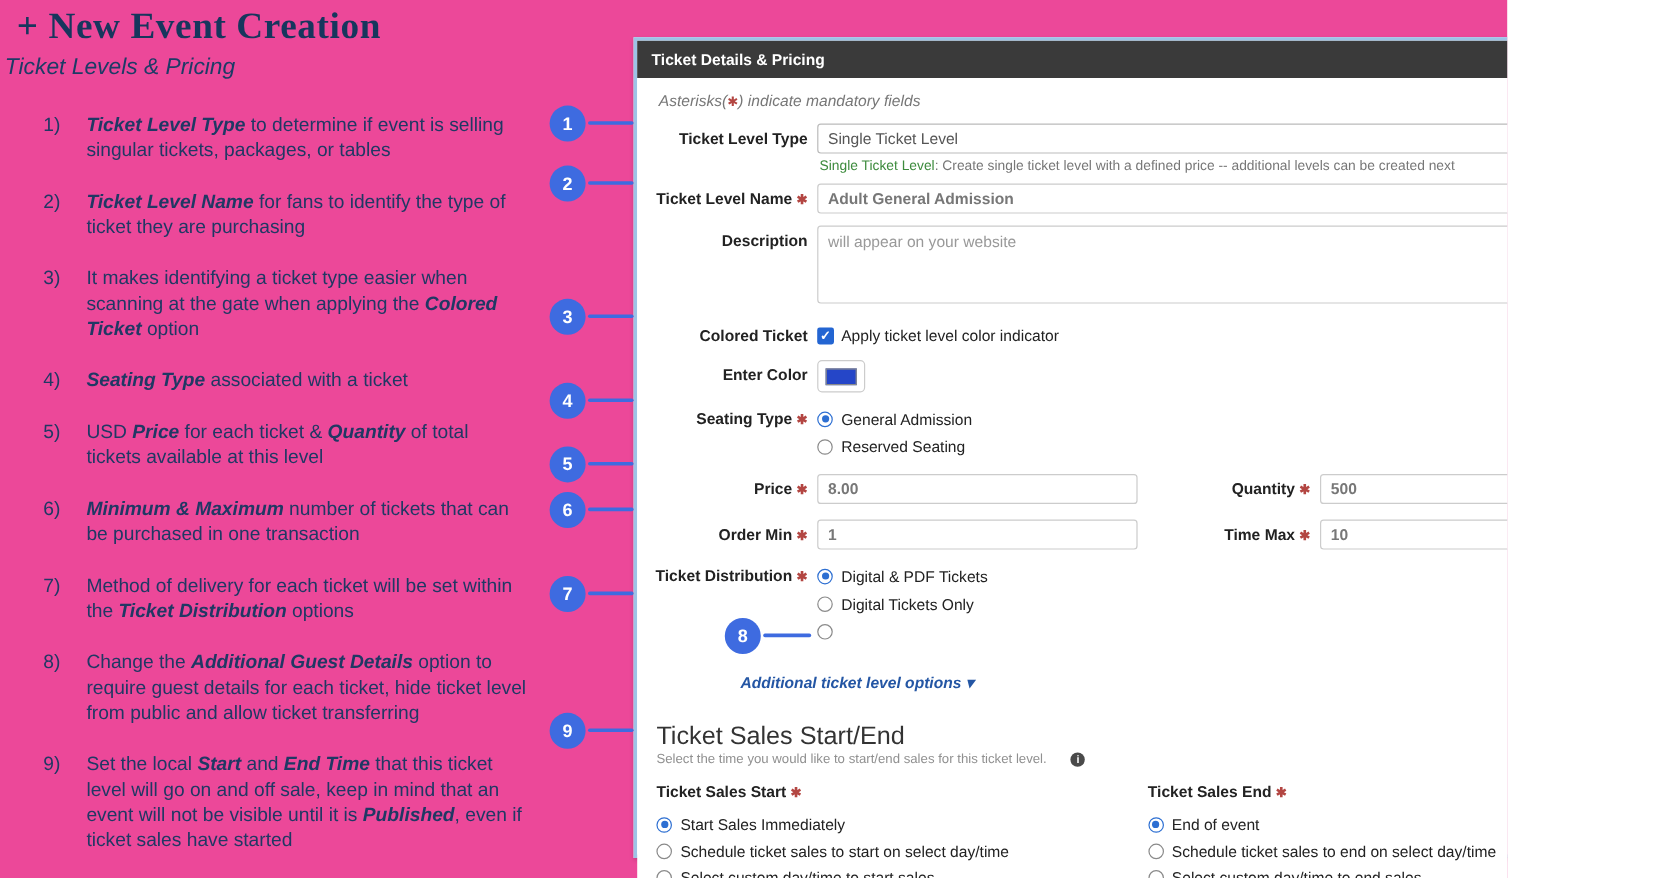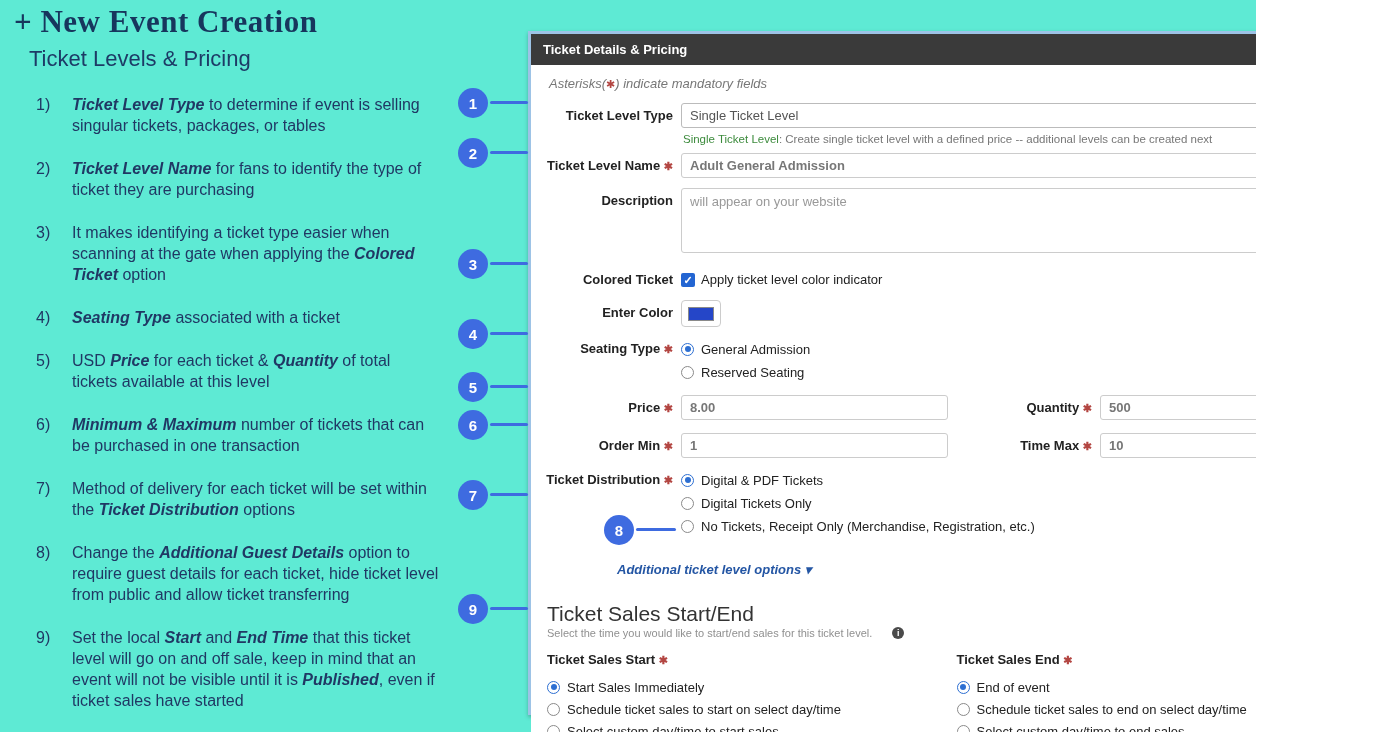--- a/index.html
+++ b/index.html
@@ -1,23 +1,23 @@
 <!DOCTYPE html>
 <html><head>
 <meta charset="utf-8">
 <style>
   * { margin:0; padding:0; box-sizing:border-box; }
   html,body { background:#fff; }
   body { font-family:"Liberation Sans", sans-serif; }
-  .stage { position:relative; width:1256px; height:732px; background:#5eead4; overflow:hidden; }
+  .stage { position:relative; width:1256px; height:732px; background:#ec4899; overflow:hidden; }
 
   
   .page-title { position:absolute; left:14px; top:4px; font-family:"Liberation Serif", serif;
     font-weight:700; font-size:31px; color:#17365d; letter-spacing:0.5px; }
-  .page-subtitle { position:absolute; left:29px; top:46px; font-size:22px; 
+  .page-subtitle { position:absolute; left:4px; top:46px; font-size:19px; font-style:italic;
     color:#1d3b66; font-weight:500; }
   .instr-list { position:absolute; left:36px; top:94px; width:404px; }
   .instr-item { display:flex; margin-bottom:22px; color:#203864; font-size:16px; line-height:21px; }
   .instr-num { width:36px; flex:0 0 36px; }
   .instr-text { flex:1; }
   .seg-bold { font-weight:700; font-style:italic; }
 
   
   .callout { position:absolute; width:30px; height:30px; border-radius:50%; background:#3e6be0;
     color:#fff; font-size:15px; font-weight:700; display:flex; align-items:center; justify-content:center; z-index:5; }
@@ -273,21 +273,20 @@
             <div class="radio-line">
               <span class="radio checked"></span>
               <span class="radio-label">Digital &amp; PDF Tickets</span>
             </div>
             <div class="radio-line">
               <span class="radio"></span>
               <span class="radio-label">Digital Tickets Only</span>
             </div>
             <div class="radio-line">
               <span class="radio"></span>
-              <span class="radio-label">No Tickets, Receipt Only (Merchandise, Registration, etc.)</span>
             </div>
           </div>
         </div>
 
         <div class="addl-link-row">
           <span class="addl-link"><span>Additional ticket level options</span> <span>▾</span></span>
         </div>
 
       </div>
     </div>

